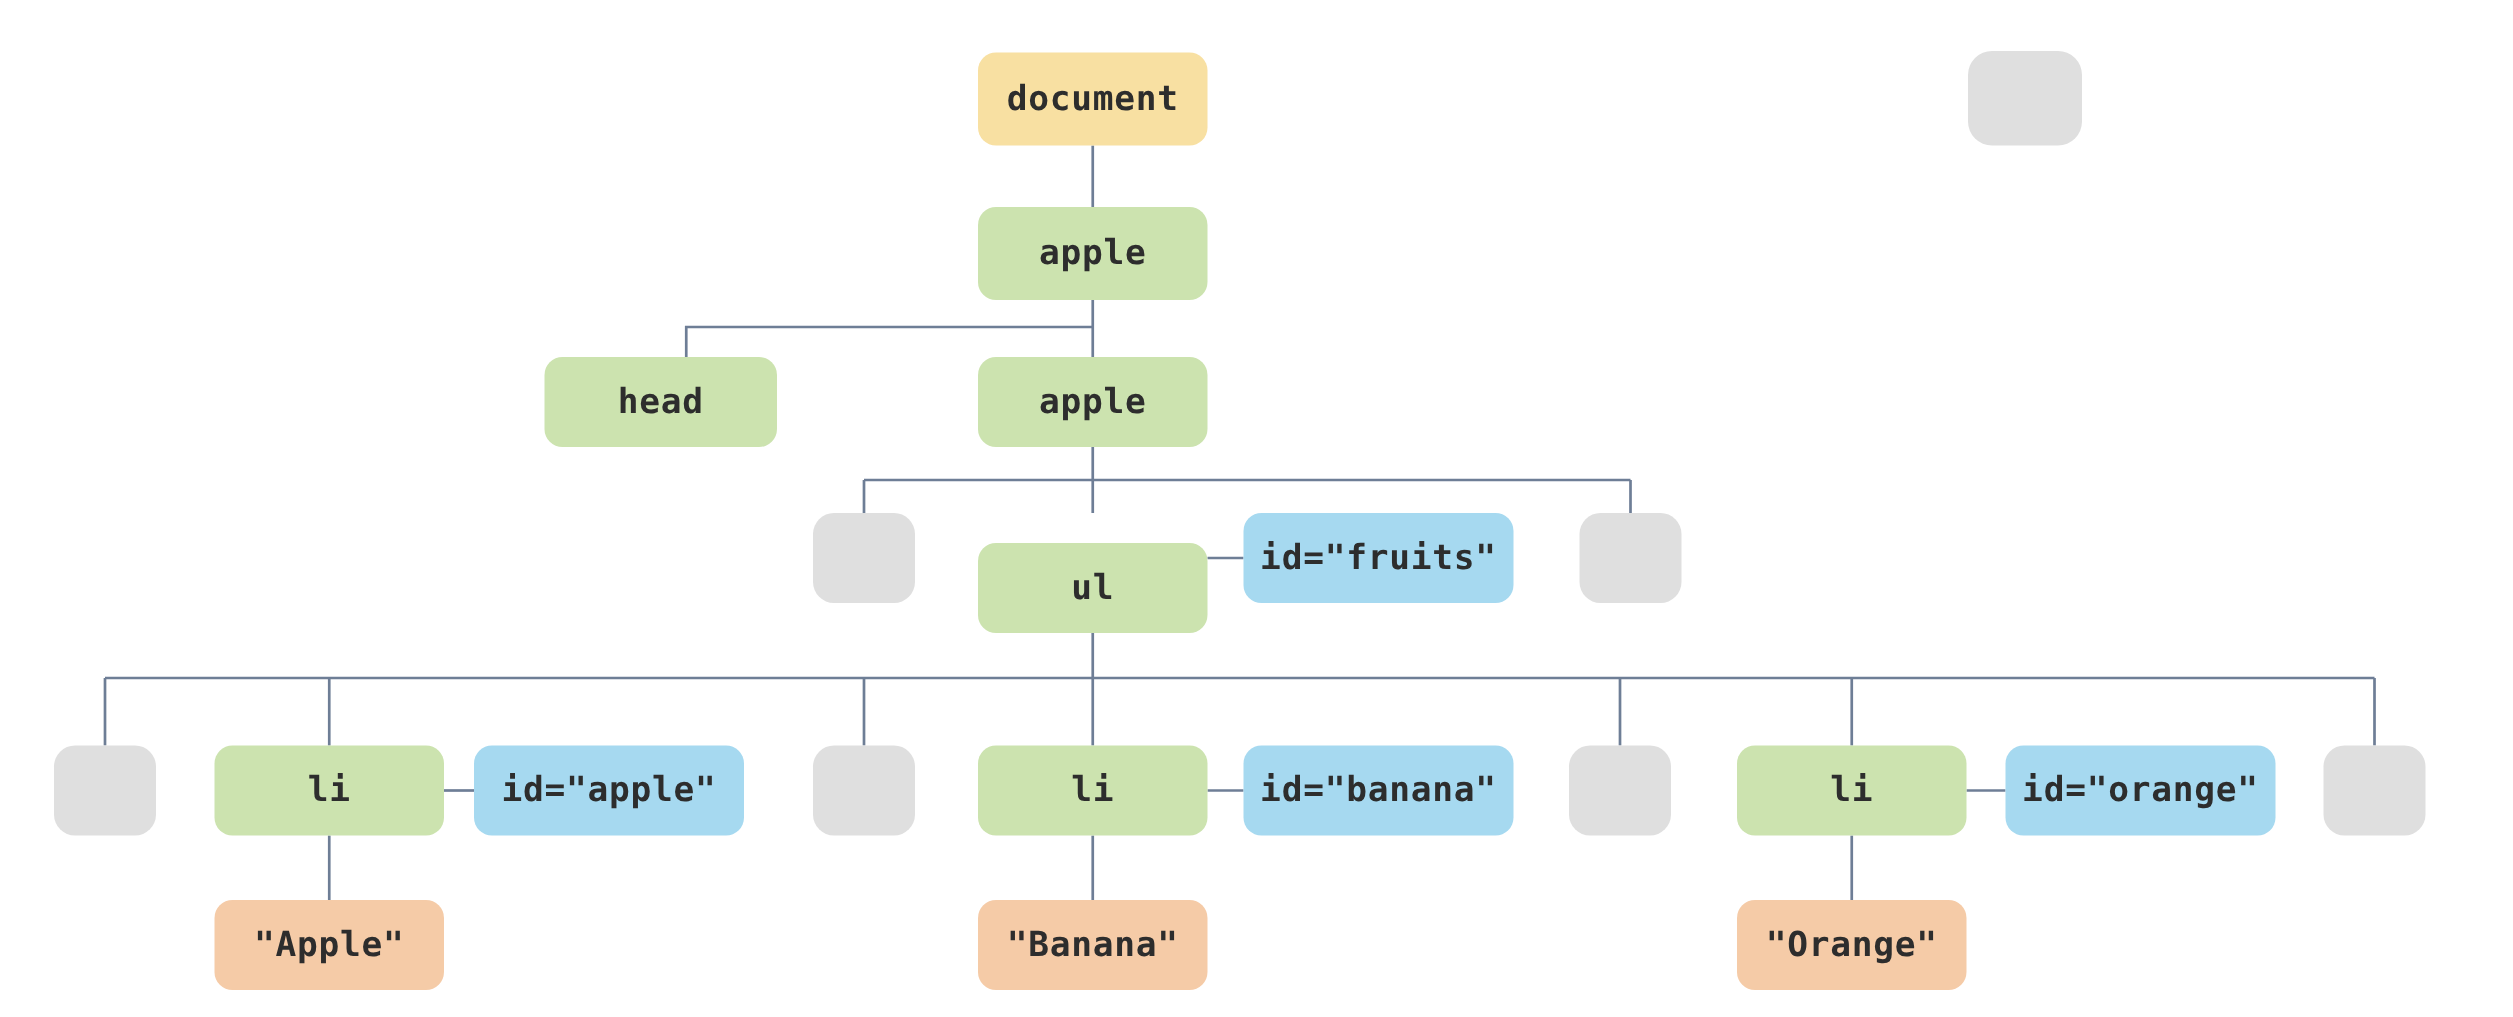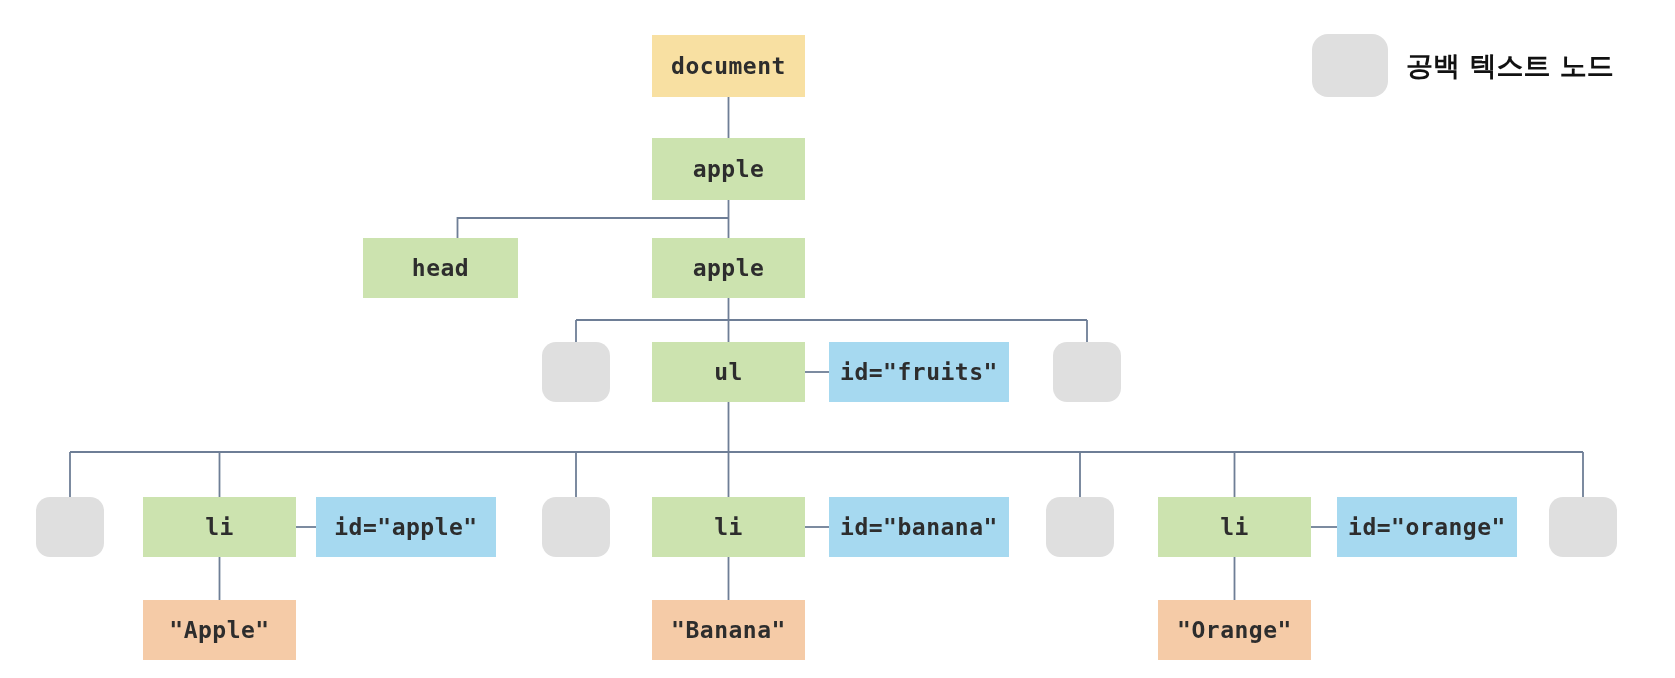--- a/index.html
+++ b/index.html
@@ -17,21 +17,21 @@
   }
   .connectors path {
     fill: none;
     stroke: var(--line, #6e7e96);
     stroke-width: 1.8;
   }
   .node {
     position: absolute;
     height: 60px;
     display: flex; align-items: center; justify-content: center;
-    border-radius: 0;
+    border-radius: 12px;
     font-weight: bold;
     font-size: 23px;
     letter-spacing: 0.5px;
     color: var(--label, #2d2d2d);
     box-sizing: border-box;
   }
   .doc  { background: var(--document, #f8e0a2); }
   .el   { background: var(--element, #cce3af); }
   .attr { background: var(--attribute, #a6d9f0); }
   .txt  { background: var(--textnode, #f5cba7); }
@@ -90,35 +90,34 @@
 </svg>
 
 <div class="node doc" style="left:652px; top:35px; width:153px; height:62px;">document</div>
 
 <div class="node el" style="left:652px; top:138px; width:153px; height:62px;">apple</div>
 
 <div class="node el" style="left:363px; top:238px; width:155px;">head</div>
 <div class="node el" style="left:652px; top:238px; width:153px;">apple</div>
 
 <div class="node ws" style="left:542px; top:342px; width:68px;"></div>
-<div class="node el" style="left:652px; top:342px; width:153px;text-align:center;">ul</div>
+<div class="node el" style="left:652px; top:362px; width:153px;text-align:center;">ul</div>
 <div class="node attr" style="left:829px; top:342px; width:180px;">id="fruits"</div>
 <div class="node ws" style="left:1053px; top:342px; width:68px;"></div>
 
 <div class="node ws" style="left:36px; top:497px; width:68px;"></div>
 <div class="node el" style="left:143px; top:497px; width:153px;">li</div>
 <div class="node attr" style="left:316px; top:497px; width:180px;">id="apple"</div>
 <div class="node ws" style="left:542px; top:497px; width:68px;"></div>
 <div class="node el" style="left:652px; top:497px; width:153px;">li</div>
 <div class="node attr" style="left:829px; top:497px; width:180px;">id="banana"</div>
 <div class="node ws" style="left:1046px; top:497px; width:68px;"></div>
 <div class="node el" style="left:1158px; top:497px; width:153px;">li</div>
 <div class="node attr" style="left:1337px; top:497px; width:180px;">id="orange"</div>
 <div class="node ws" style="left:1549px; top:497px; width:68px;"></div>
 
 <div class="node txt" style="left:143px; top:600px; width:153px;">"Apple"</div>
 <div class="node txt" style="left:652px; top:600px; width:153px;">"Banana"</div>
 <div class="node txt" style="left:1158px; top:600px; width:153px;">"Orange"</div>
 
 <div class="legend">
   <div class="legend-swatch"></div>
-  <div class="legend-label">공백 텍스트 노드</div>
 </div>
 
 </body></html>

